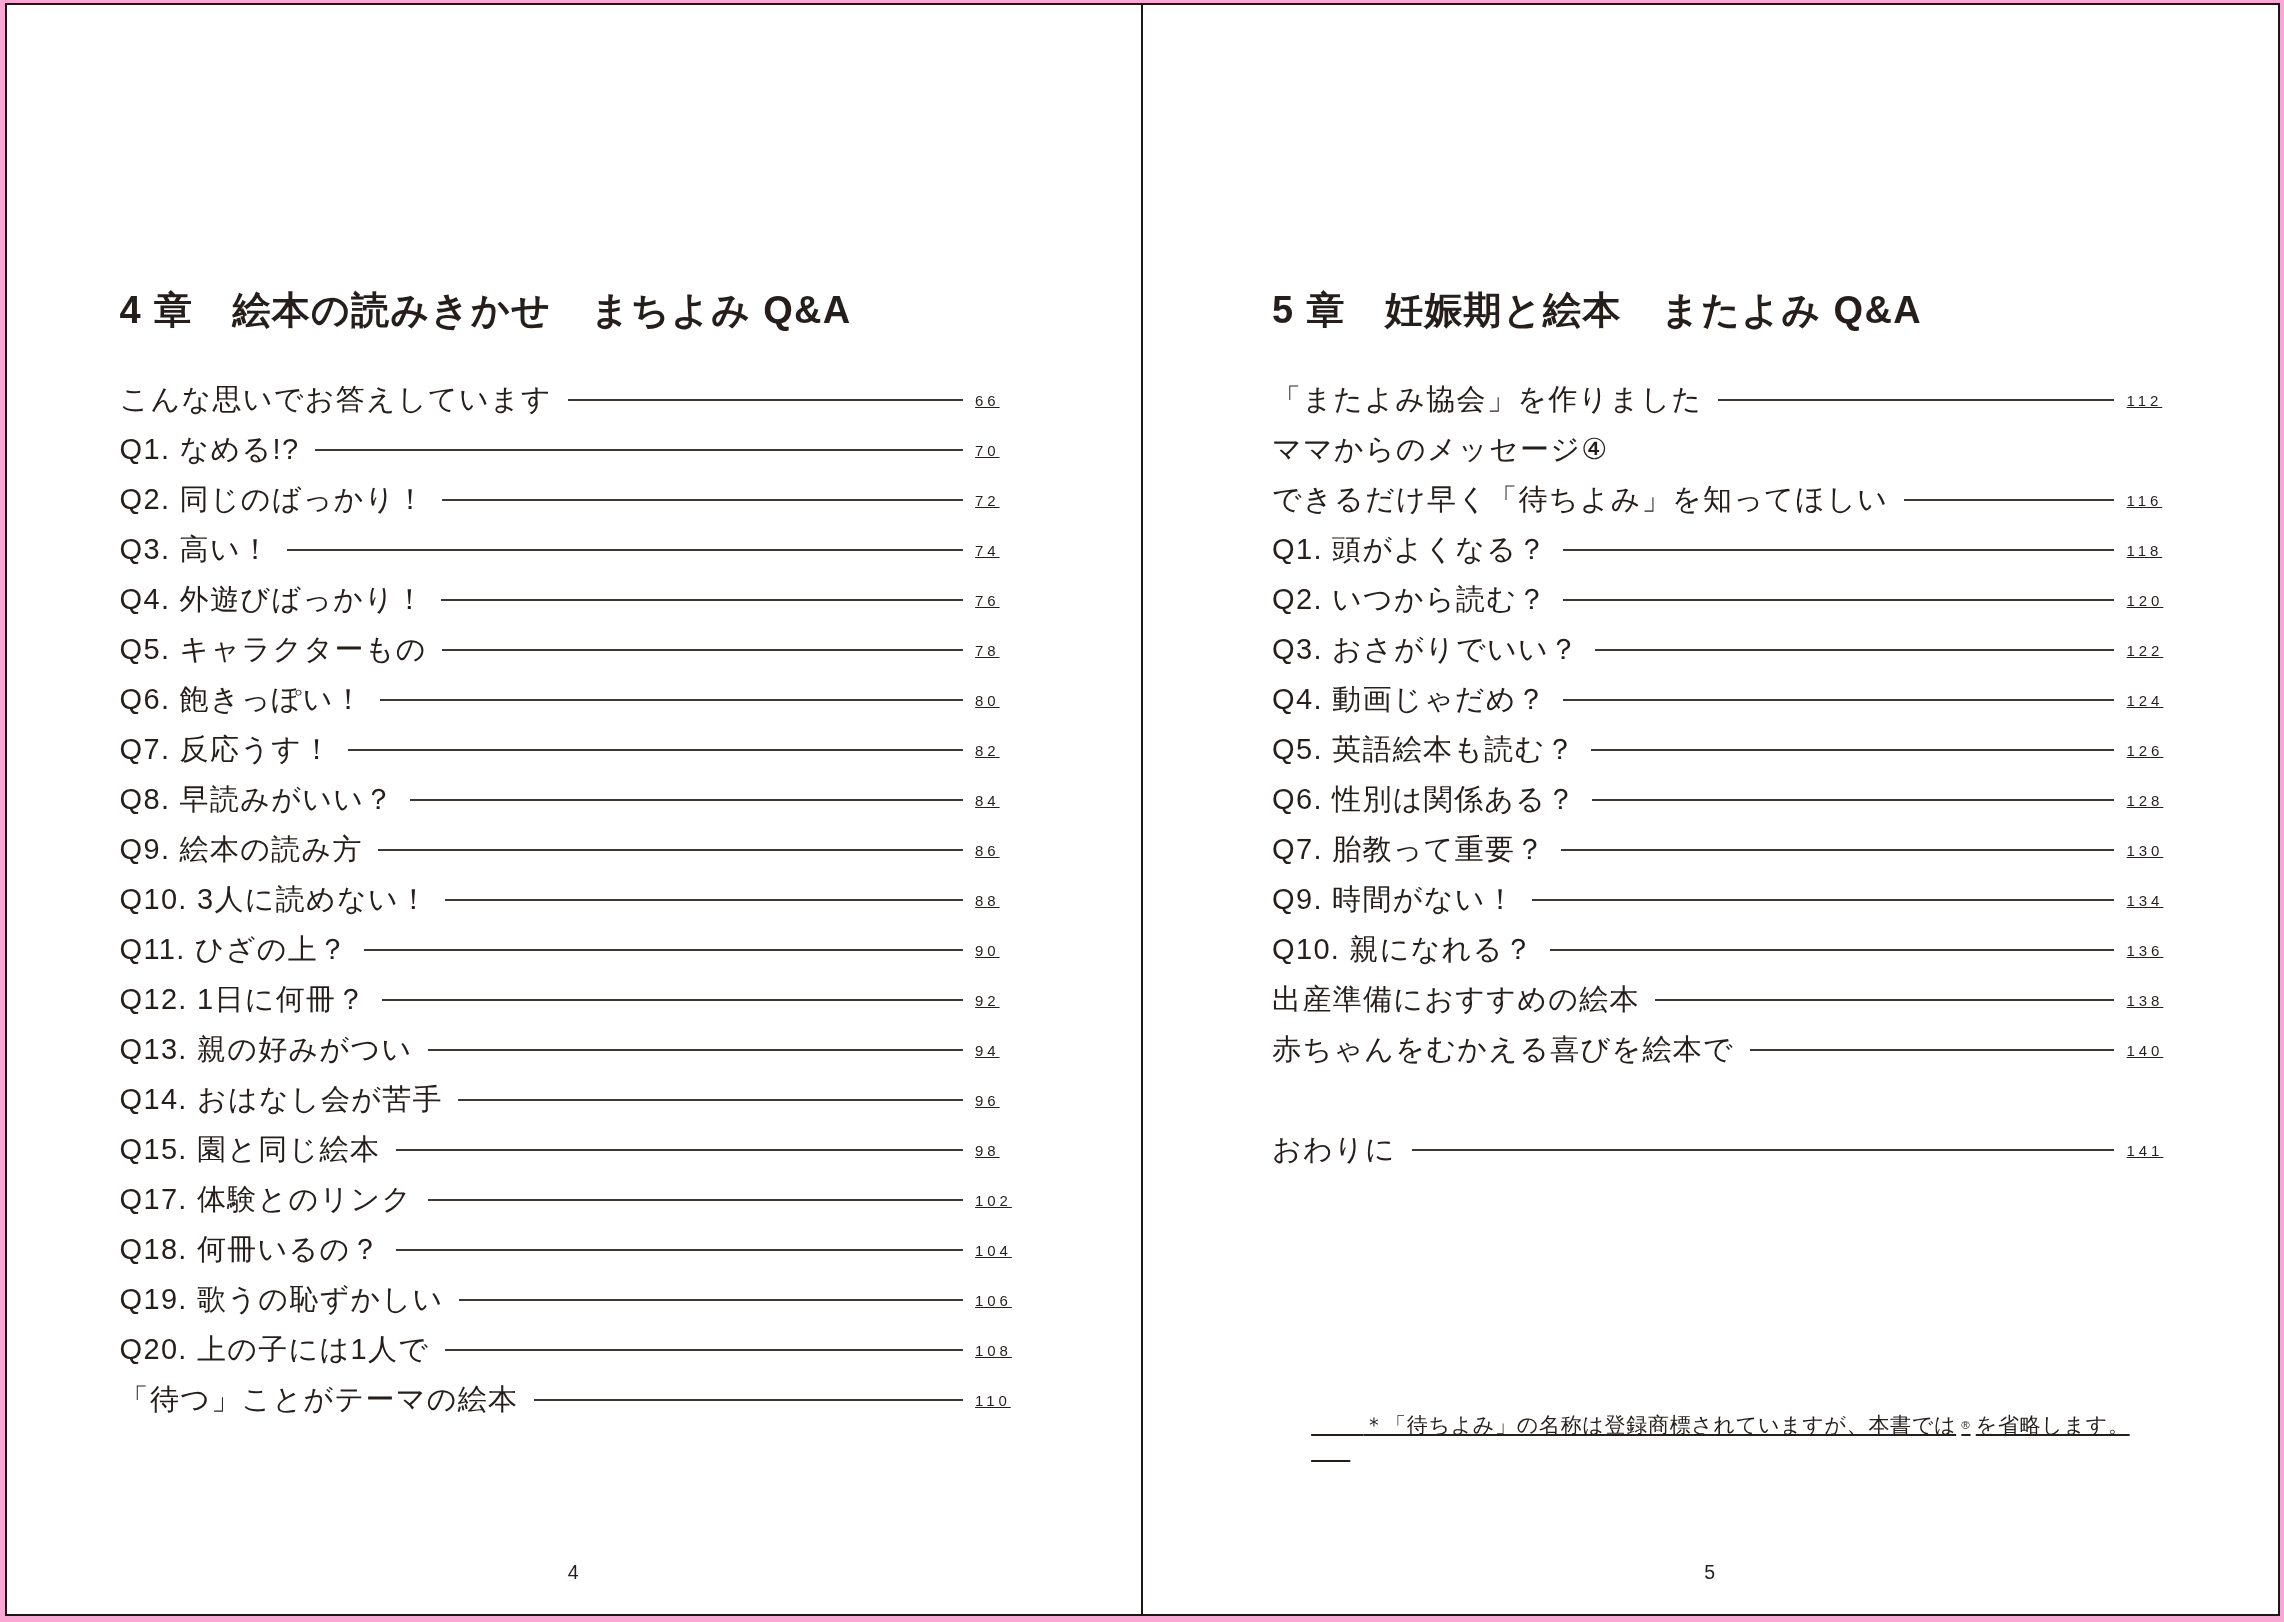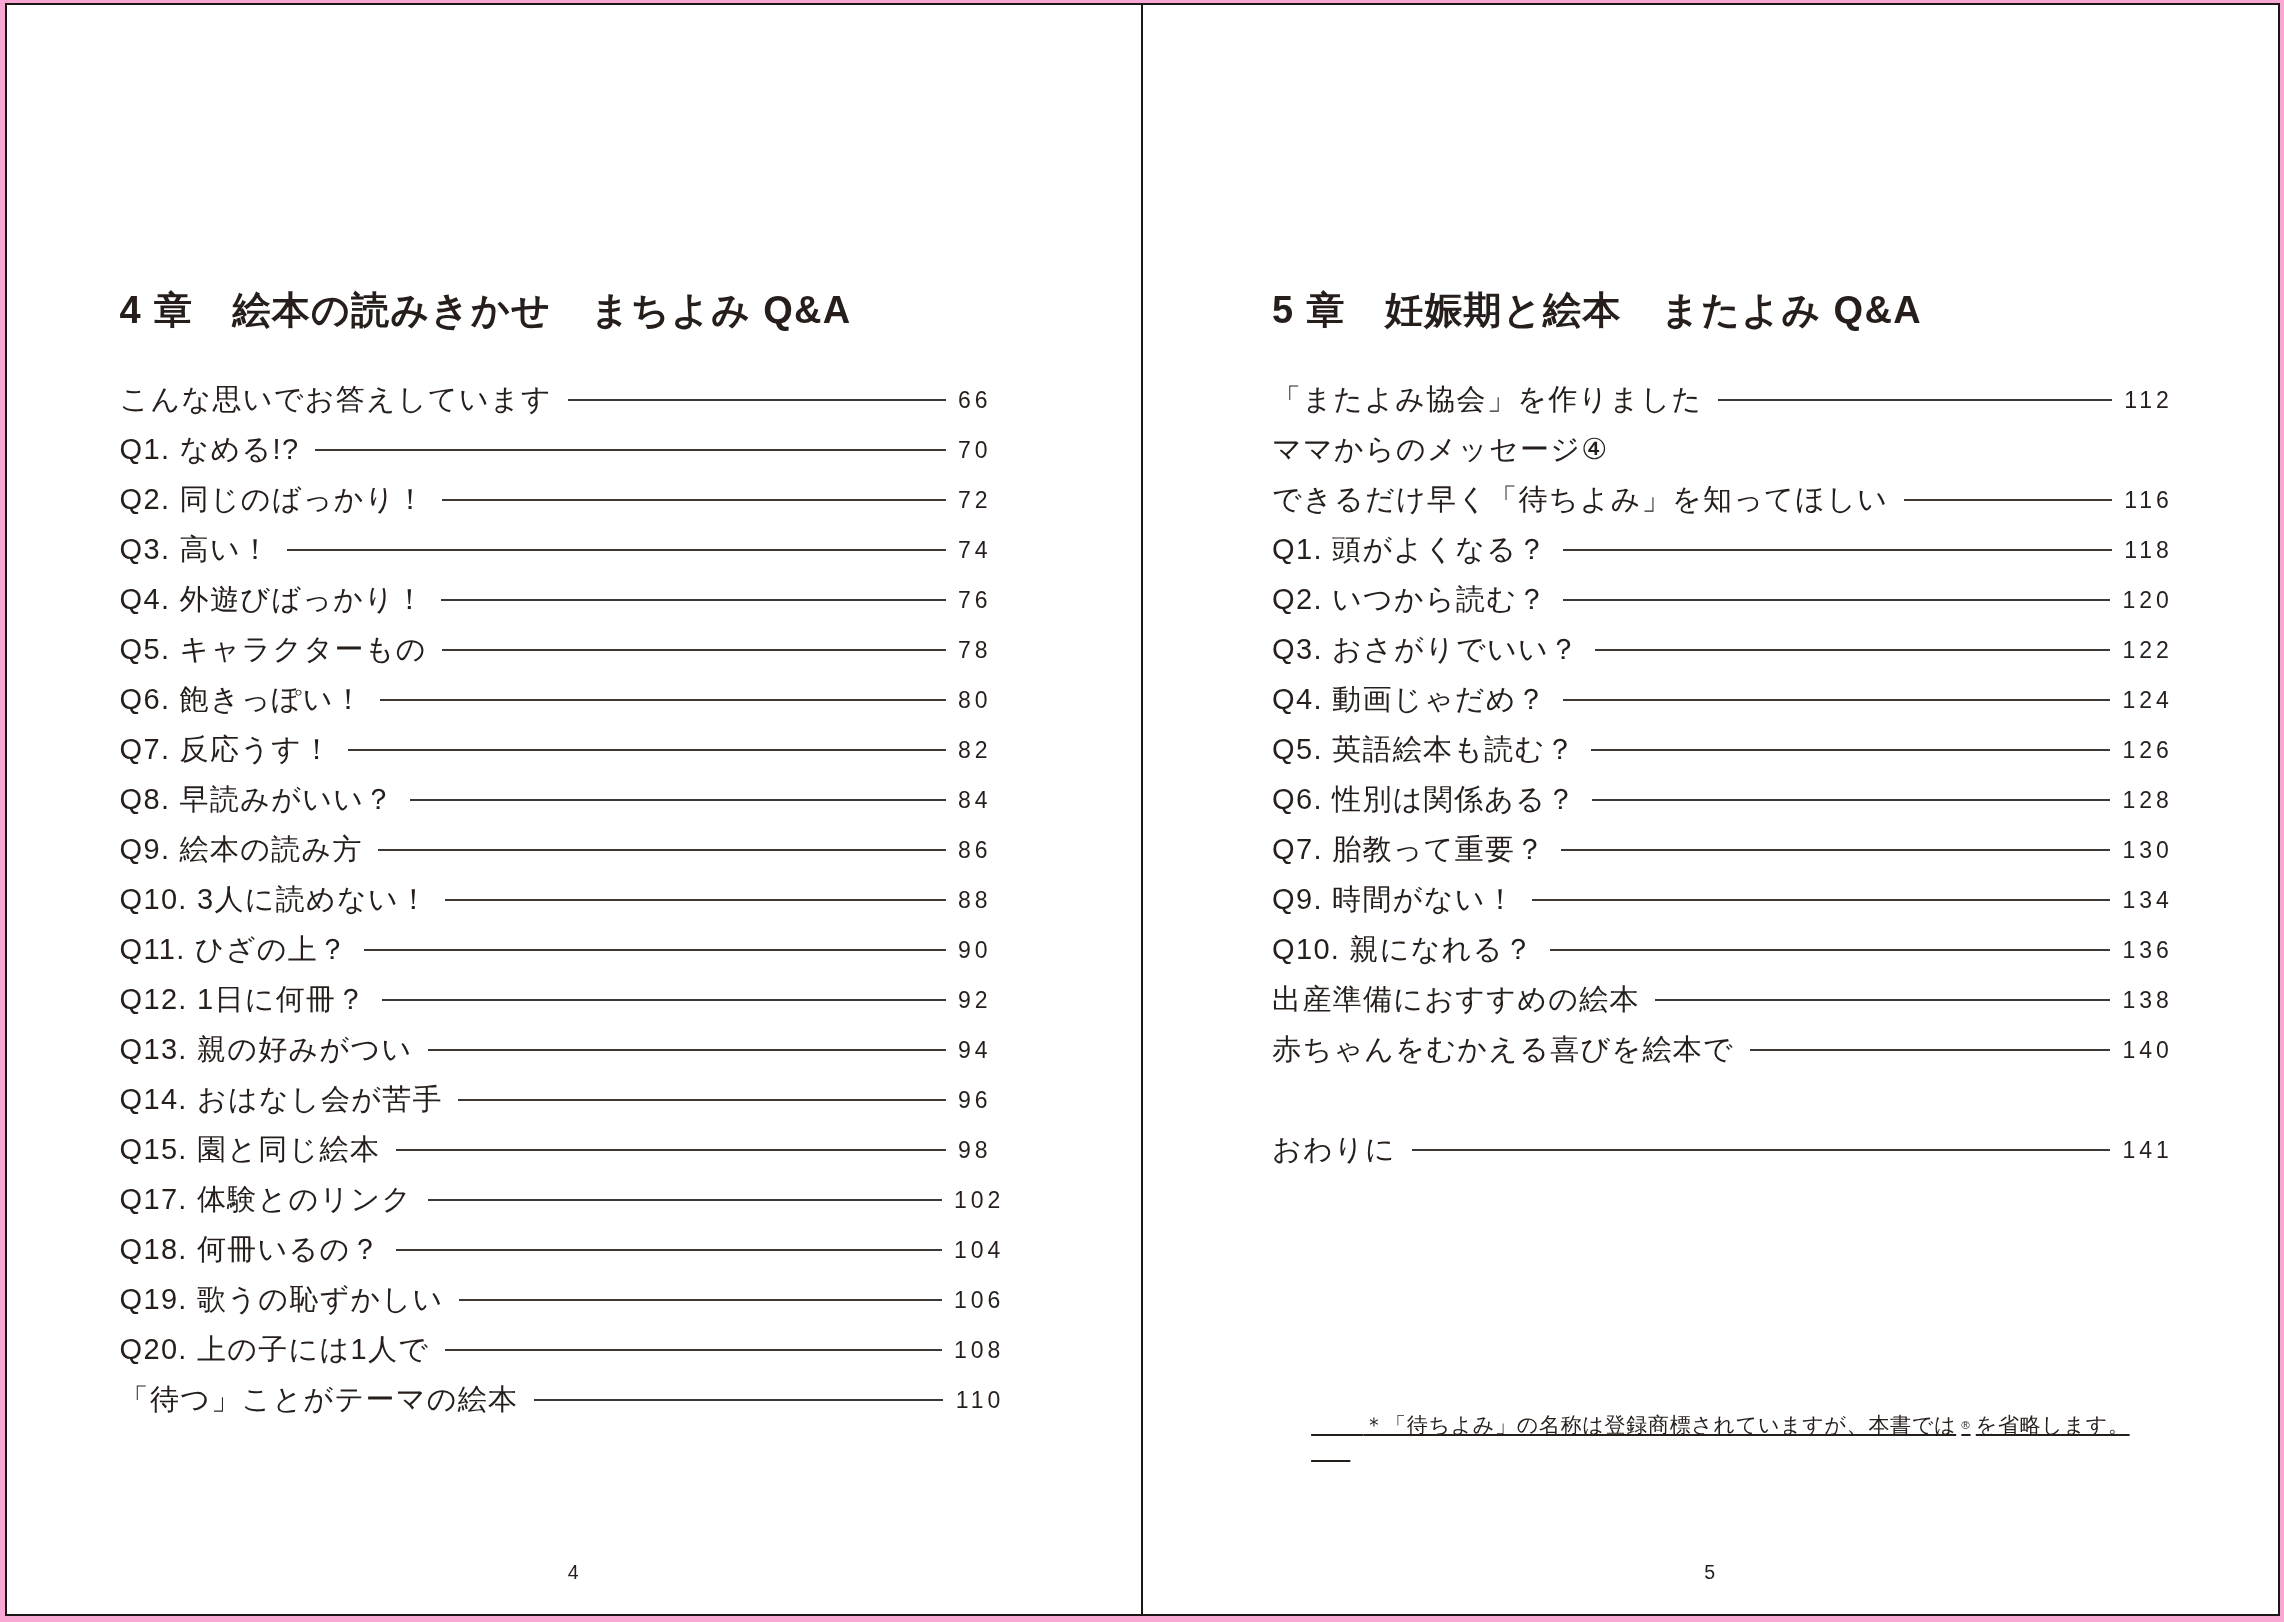--- a/index.html
+++ b/index.html
@@ -35,21 +35,21 @@
   }
   .page--left  .heading { left: 113px; }
   .page--right .heading { left: 129px; }
 
   .rows {
     position: absolute;
     top: 370px;
     display: flex;
     flex-direction: column;
   }
-  .page--left  .rows { left: 113px; right: 137px; }
+  .page--left  .rows { left: 113px; right: 120px; }
   .page--right .rows { left: 129px; right: 105px; }
 
   .toc-row {
     height: 50px;
     display: flex;
     align-items: center;
   }
   .toc-label {
     font-size: 29px;
     letter-spacing: 1.3px;
@@ -59,24 +59,25 @@
   .leader {
     flex: 1 1 0;
     min-width: 0;
     height: 2px;
     background: #3e3835;
     margin-left: 15.6px;
   }
   .pageno {
     flex: 0 0 46px;
     margin-left: 12.4px;
-    font-size: 23px;
+    font-size: 15px;
     letter-spacing: 3.9px;
     text-align: left;
     white-space: nowrap;
+    text-decoration: underline;
   }
 
   .folio {
     position: absolute;
     left: 0;
     right: 0;
     top: 1556px;
     text-align: center;
     font-size: 19.5px;
     letter-spacing: 1.3px;

